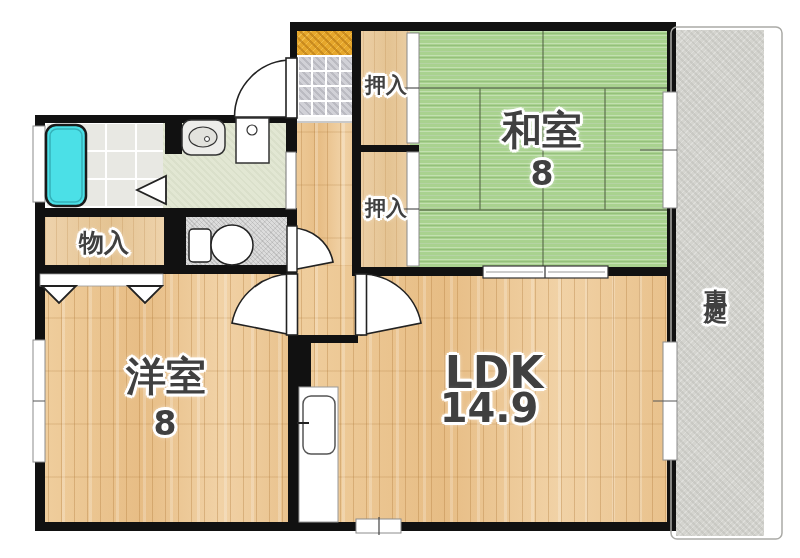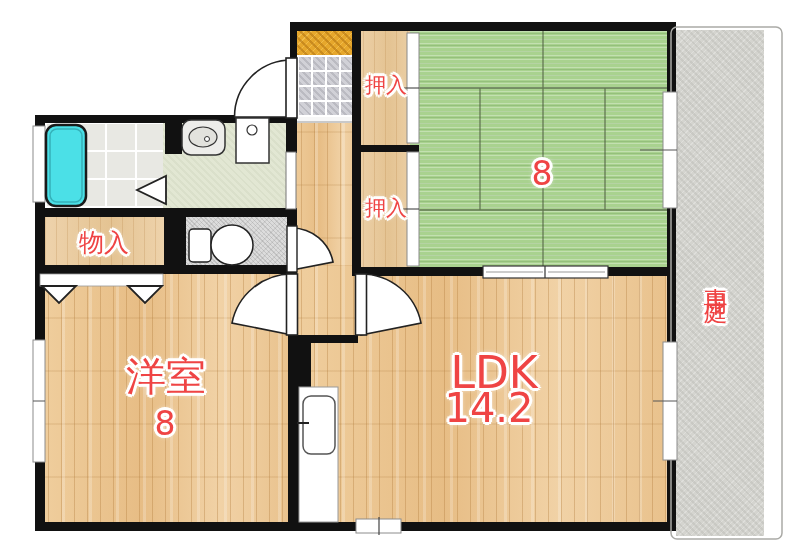--- a/index.html
+++ b/index.html
@@ -37,21 +37,21 @@
       repeating-linear-gradient(45deg, rgba(120,120,130,0.25) 0 2px, rgba(255,255,255,0) 2px 5px);}
   .step{background-color:#e6a72c;
     background-image:repeating-linear-gradient(45deg, rgba(166,104,12,0.45) 0 2px, rgba(255,255,255,0) 2px 6px),
       repeating-linear-gradient(-45deg, rgba(255,220,120,0.4) 0 1px, rgba(255,255,255,0) 1px 5px);}
   .garden{background-color:#d4d4cf;
     background-image:repeating-linear-gradient(45deg, rgba(150,150,144,0.18) 0 2px, rgba(255,255,255,0) 2px 5px),
       repeating-linear-gradient(-45deg, rgba(255,255,255,0.25) 0 1px, rgba(255,255,255,0) 1px 4px);}
   .wall{background:#111111;}
   .steplip{background:#f7f7f7;border-bottom:2px solid #c9c9c9;}
   
-  .lbl{position:absolute;transform:translate(-50%,-50%);color:#ef4444;font-weight:normal;
+  .lbl{position:absolute;transform:translate(-50%,-50%);color:#404040;font-weight:bold;
        white-space:nowrap;text-align:right;line-height:1.04;
        text-shadow:-2px -2px 0 #fff,2px -2px 0 #fff,-2px 2px 0 #fff,2px 2px 0 #fff,
                    -3px 0 0 #fff,3px 0 0 #fff,0 -3px 0 #fff,0 3px 0 #fff,
                    0 0 4px #fff,0 0 6px #fff;}
   .vert{writing-mode:vertical-rl;letter-spacing:5px;}
   svg{position:absolute;left:0;top:0;}
 </style>
 </head>
 <body>
 
@@ -189,29 +189,32 @@
       <ellipse cx="232" cy="245" rx="21" ry="20" fill="#ffffff" stroke="#222" stroke-width="1.5"></ellipse>
     </g>
 
     <g>
       <rect x="299" y="387" width="39" height="135" fill="#ffffff" stroke="#999" stroke-width="1"></rect>
       <rect x="303" y="396" width="32" height="58" rx="8" fill="#ffffff" stroke="#555" stroke-width="1.5"></rect>
       <line x1="297" y1="423" x2="309" y2="423" stroke="#222" stroke-width="2"></line>
     </g>
   </svg>
 
+  <div class="lbl" style="left:542px;top:131px;font-size:40px;">
+    <span>和室</span>
+  </div>
   <div class="lbl" style="left:542px;top:174px;font-size:33px;">
     <span>8</span>
   </div>
 
   <div class="lbl" style="left:494px;top:357px;font-size:44px;margin-top:16px;">
     <span>LDK</span>
   </div>
   <div class="lbl" style="left:489px;top:409px;font-size:40px;">
-    <span>14.2</span>
+    <span>14.9</span>
   </div>
 
   <div class="lbl" style="left:166px;top:377px;font-size:40px;">
     <span>洋室</span>
   </div>
   <div class="lbl" style="left:165px;top:424px;font-size:33px;">
     <span>8</span>
   </div>
 
   <div class="lbl" style="left:386px;top:86px;font-size:21px;">

